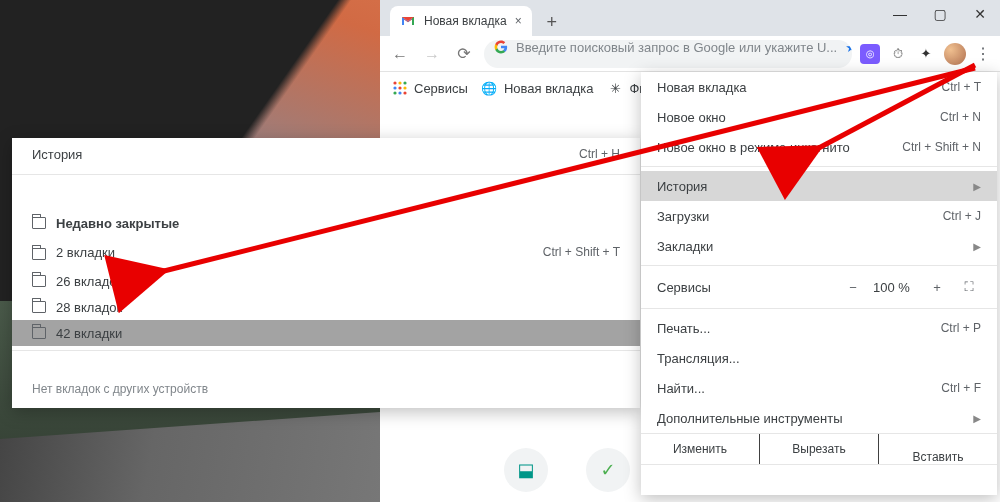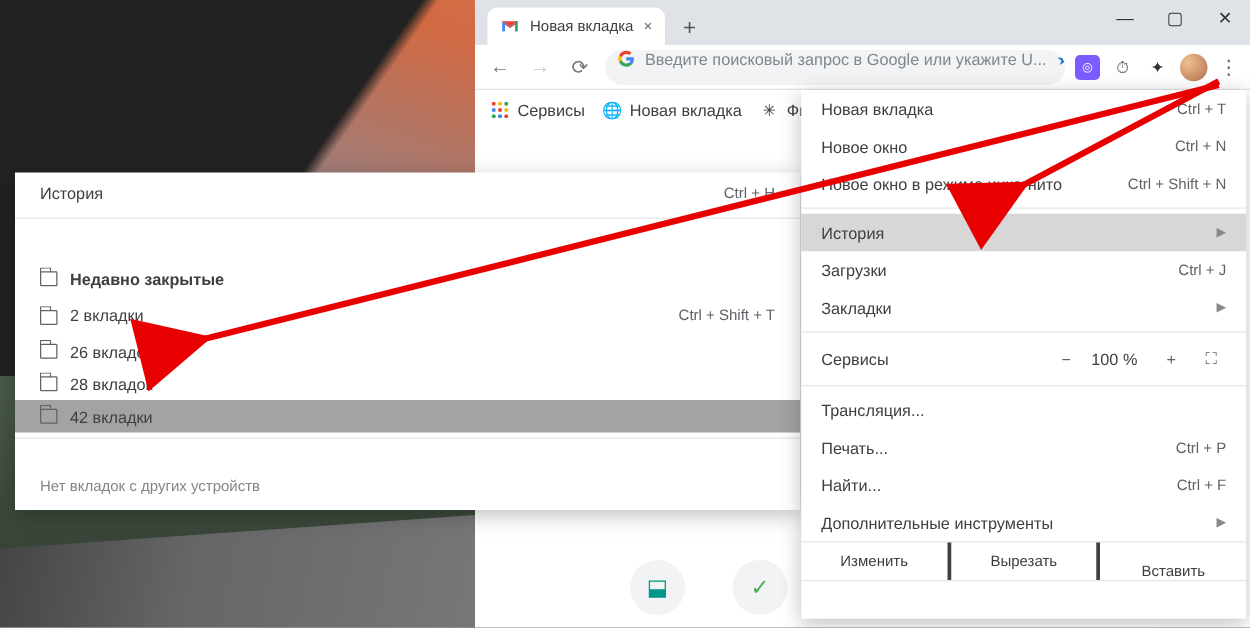--- a/index.html
+++ b/index.html
@@ -43,21 +43,21 @@
   
   .menu { position:absolute; right:3px; top:72px; width:356px; background:#fff; box-shadow:0 4px 16px rgba(0,0,0,.25); font-size:13px; color:#3c4043; z-index:20; }
   .mrow { height:30px; display:flex; align-items:center; padding:0 16px; justify-content:space-between; cursor:pointer; }
   .mrow.highlight{ background:#d7d7d7;}
   .mshort{ color:#5f6368; font-size:12px; }
   .msep{ height:1px; background:#e6e6e6; margin:4px 0;}
   .zoomrow{ height:34px; display:flex; align-items:center; padding:0 16px; gap:8px;}
   .zoomrow .lbl{flex:1;}
   .zbtn{width:24px;height:24px;display:flex;align-items:center;justify-content:center;color:#5f6368;}
   .editrow{display:flex;height:32px;border-top:1px solid #e6e6e6;border-bottom:1px solid #e6e6e6;}
-  .editrow>div{flex:1;display:flex;align-items:center;justify-content:center;border-right:3px solid #404040;font-size:12px;}
+  .editrow>div{flex:1;display:flex;align-items:center;justify-content:center;border-right:1px solid #404040;font-size:12px;}
   .editrow>div:last-child{border-right:none;margin-top:16px;}
   .caret{color:#888;font-size:10px;}
 
   
   .hist { position:absolute; left:12px; top:138px; width:628px; height:270px; background:#fff; box-shadow:0 4px 16px rgba(0,0,0,.25); font-size:13px; color:#3c4043; z-index:15; display:flex; flex-direction:column;}
   .hrow{ height:32px; display:flex; align-items:center; padding:0 20px; justify-content:space-between;}
   .hhead{ font-weight:600;margin-top:31px; }
   .hline{ display:flex; align-items:center; gap:10px; padding:0 20px; height:26px;}
   .ficon{width:14px;height:12px;border:1.2px solid #5f6368;border-radius:1px;position:relative;}
   .ficon::before{content:"";position:absolute;top:-4px;left:-1px;width:7px;height:3px;border:1.2px solid #5f6368;border-bottom:none;border-radius:1px 1px 0 0;}
@@ -189,25 +189,25 @@
   <div class="msep"></div>
   <div class="zoomrow">
     <span class="lbl">Сервисы</span>
     <span class="zbtn">−</span>
     <span style="min-width:44px;">100 %</span>
     <span class="zbtn">+</span>
     <span class="zbtn">⛶</span>
   </div>
   <div class="msep"></div>
   <div class="mrow">
-      <span>Трансляция...</span>
-    </div>
-  <div class="mrow">
       <span>Печать...</span>
       <span class="mshort">Ctrl + P</span>
+    </div>
+  <div class="mrow">
+      <span>Трансляция...</span>
     </div>
   <div class="mrow">
       <span>Найти...</span>
       <span class="mshort">Ctrl + F</span>
     </div>
   <div class="mrow">
       <span>Дополнительные инструменты</span>
       <span class="caret">▶</span>
     </div>
   <div class="editrow">

